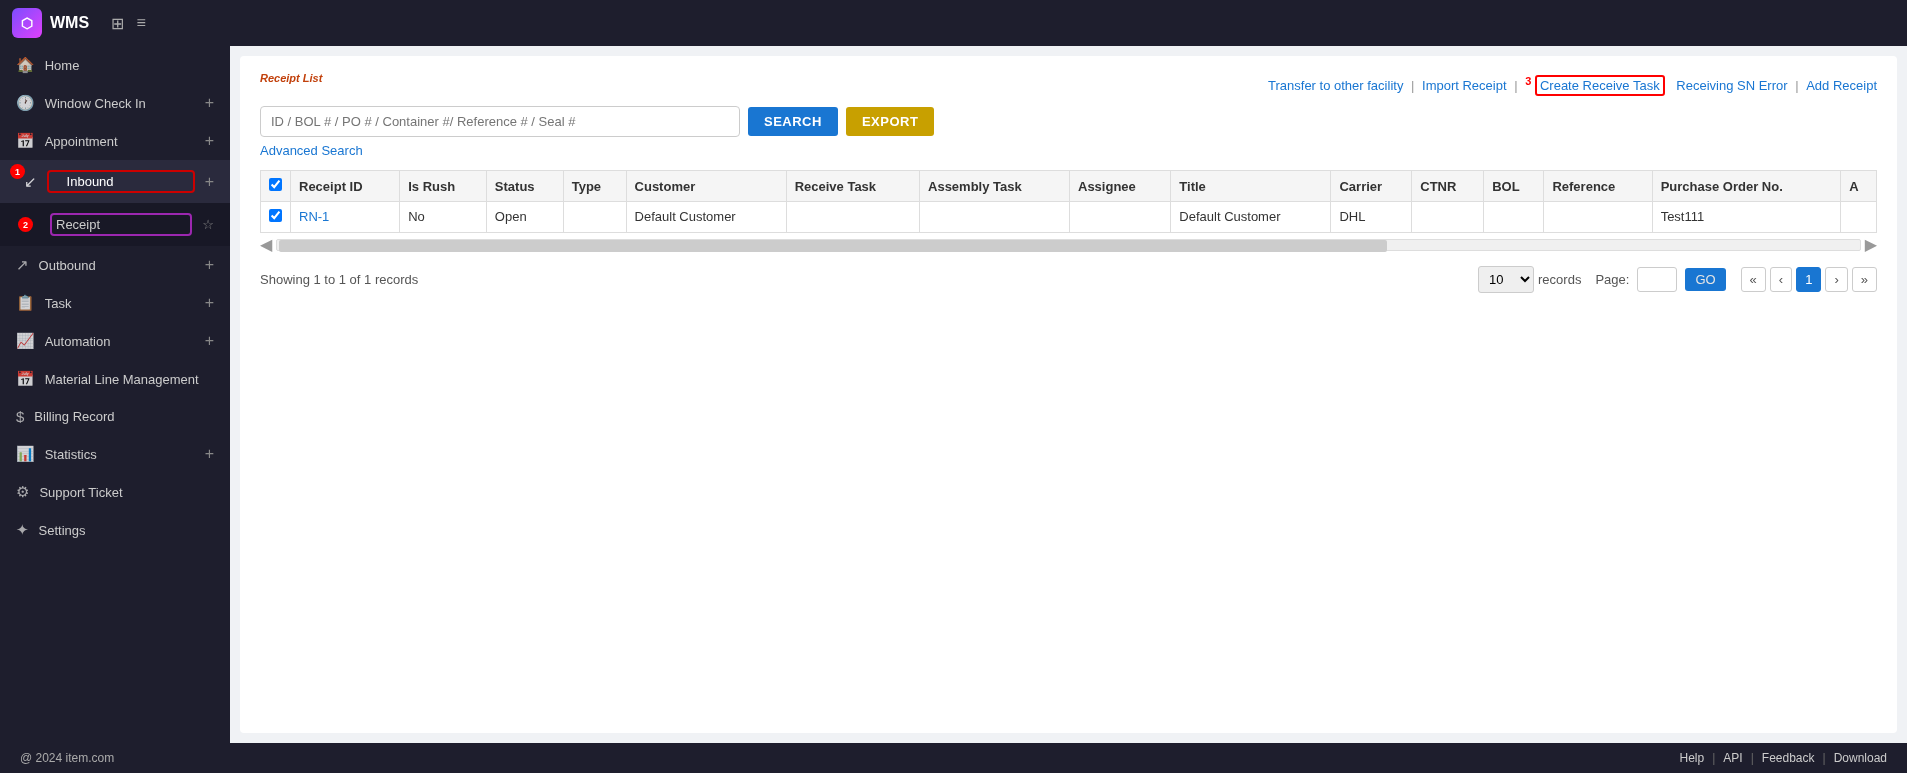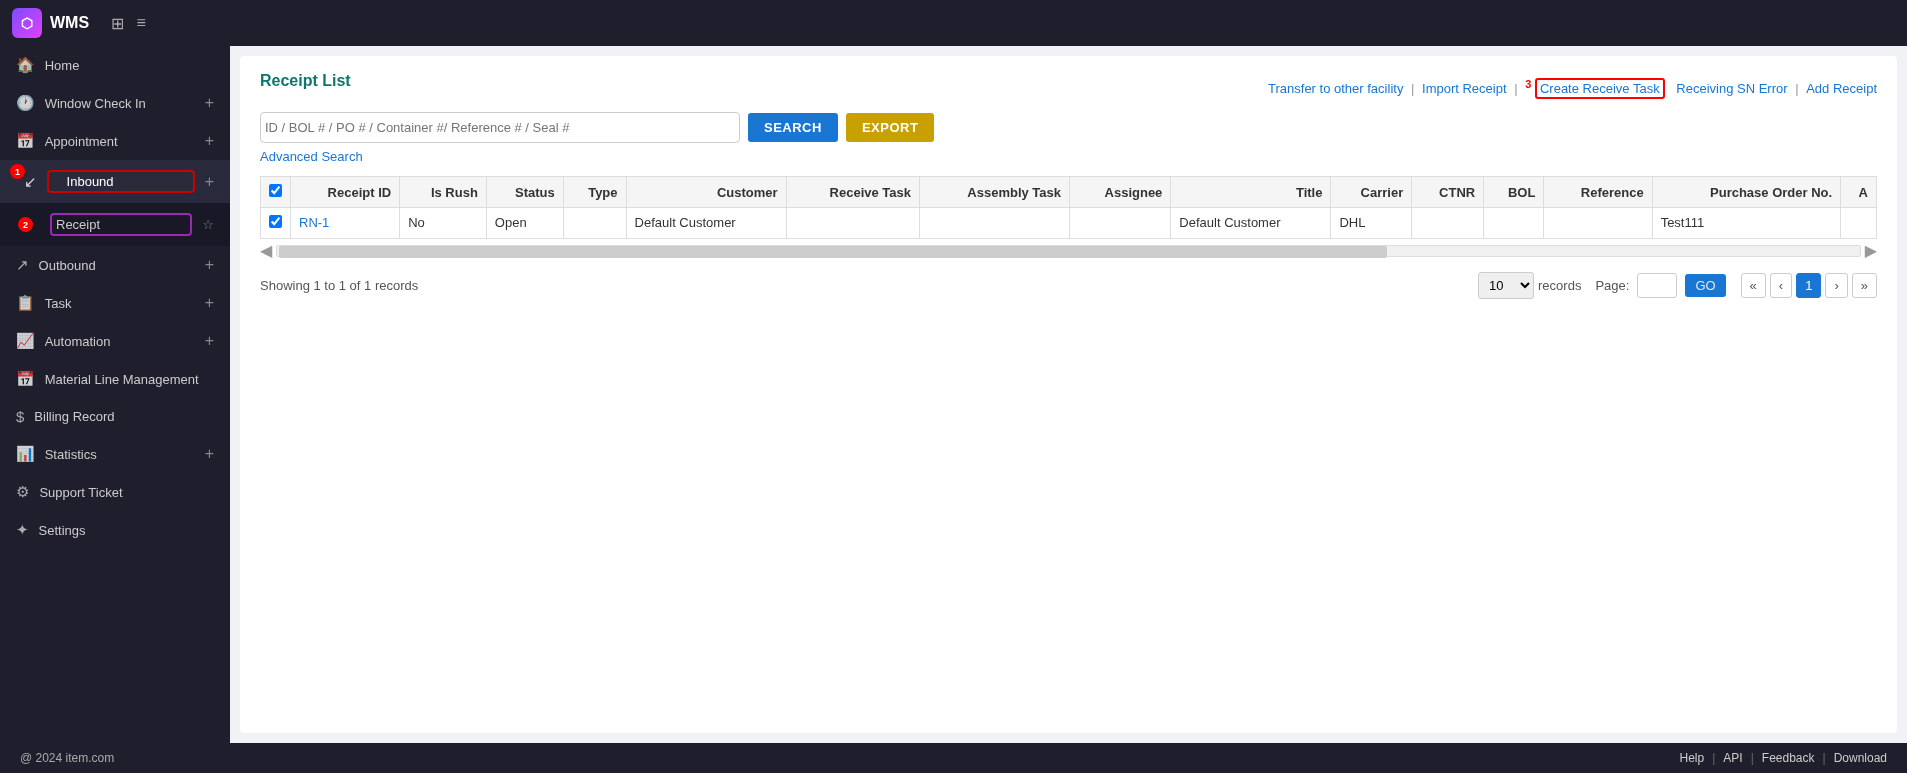--- a/index.html
+++ b/index.html
@@ -26,39 +26,39 @@
     .sidebar-sub .sidebar-item .sub-label { flex: 1; }
     .sidebar-sub .sidebar-item .star { margin-left: auto; color: #888; font-size: 13px; }
     .inbound-highlighted { border: 2px solid #cc0000; border-radius: 4px; }
     .receipt-highlighted { border: 2px solid #9c27b0; border-radius: 4px; }
 
     
     .content { flex: 1; display: flex; flex-direction: column; overflow: hidden; background: #f0f2f5; }
     .content-inner { flex: 1; overflow: auto; padding: 16px 20px; background: #fff; margin: 10px; border-radius: 4px; }
 
     
-    .page-title { font-size: 16px; font-weight: bold; color: #0f766e; margin-bottom: 12px; }
+    .page-title { font-size: 11px; font-weight: bold; color: #c2410c; margin-bottom: 12px; font-style: italic; }
 
     
     .header-actions { display: flex; align-items: center; justify-content: space-between; margin-bottom: 10px; }
     .header-links { font-size: 13px; }
     .header-links a { color: #1976d2; text-decoration: none; cursor: pointer; }
     .header-links .sep { color: #999; margin: 0 4px; }
     .create-receive-task { border: 2px solid red; padding: 1px 3px; border-radius: 3px; }
 
     
     .search-row { display: flex; align-items: center; gap: 8px; margin-bottom: 6px; }
-    .search-input { flex: 1; max-width: 480px; padding: 7px 4px; border: 1px solid #ccc; border-radius: 4px; font-size: 13px; color: #999; }
+    .search-input { flex: 1; max-width: 480px; padding: 7px 10px; border: 1px solid #ccc; border-radius: 4px; font-size: 13px; color: #999; }
     .btn-search { background: #1976d2; color: #fff; border: none; padding: 7px 16px; border-radius: 3px; cursor: pointer; font-size: 13px; font-weight: bold; letter-spacing: 0.5px; }
     .btn-export { background: #c8a000; color: #fff; border: none; padding: 7px 16px; border-radius: 3px; cursor: pointer; font-size: 13px; font-weight: bold; letter-spacing: 0.5px; }
     .advanced-search { color: #1976d2; font-size: 13px; cursor: pointer; margin-bottom: 12px; }
 
     
     table { width: 100%; border-collapse: collapse; font-size: 13px; }
-    thead th { background: #f5f5f5; border: 1px solid #ddd; padding: 7px 8px; text-align: right; font-weight: 600; color: #333; white-space: nowrap; }
+    thead th { background: #f5f5f5; border: 1px solid #ddd; padding: 7px 8px; text-align: left; font-weight: 600; color: #333; white-space: nowrap; }
     tbody td { border: 1px solid #ddd; padding: 7px 8px; color: #333; vertical-align: top; }
     .checkbox-cell { width: 30px; text-align: center; }
     .rn-link { color: #1976d2; text-decoration: none; cursor: pointer; }
 
     
     .table-footer { display: flex; align-items: center; justify-content: space-between; margin-top: 12px; font-size: 13px; color: #555; }
     .pagination { display: flex; align-items: center; gap: 4px; }
     .records-select { padding: 4px 6px; border: 1px solid #ccc; border-radius: 3px; font-size: 13px; }
     .records-label { color: #555; }
     .page-label { color: #555; margin-left: 10px; }

